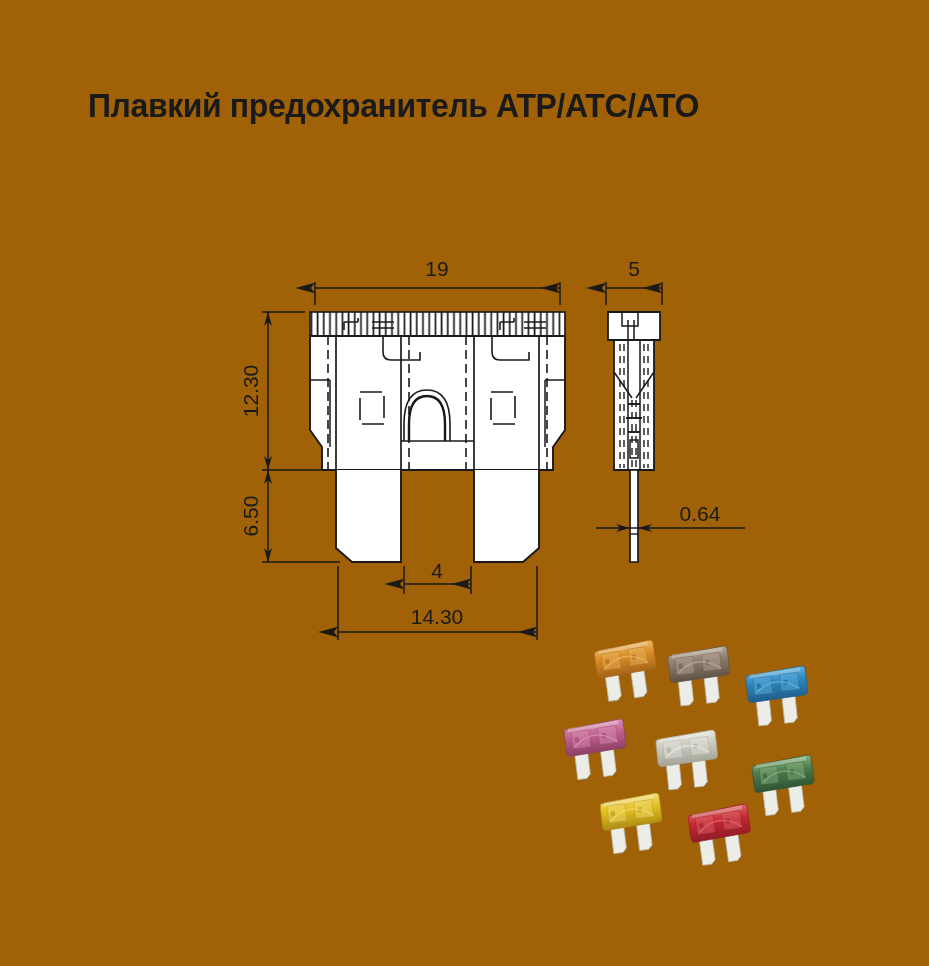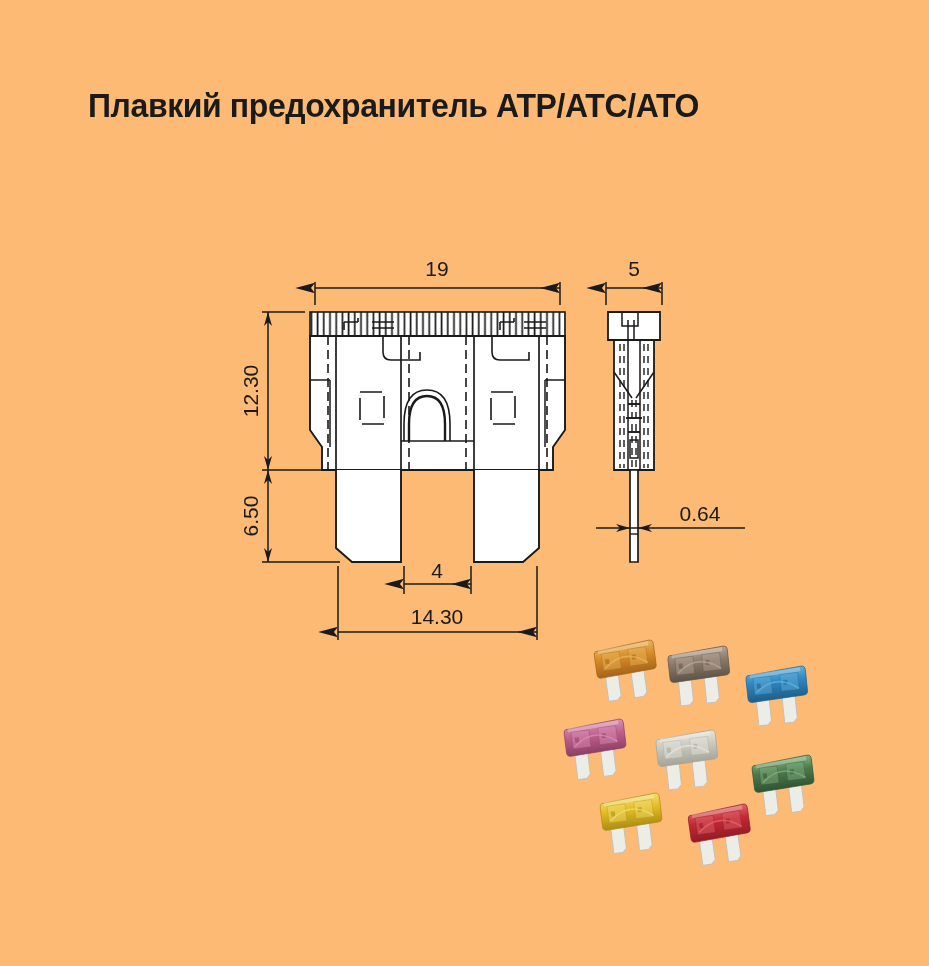--- a/index.html
+++ b/index.html
@@ -11,21 +11,21 @@
     width: 929px;
     height: 966px;
     overflow: hidden;
     font-family: "Liberation Sans", sans-serif;
     position: relative;
   }
   #page {
     position: relative;
     width: 929px;
     height: 966px;
-    background: #fdba74;
+    background: #a16207;
   }
   .title {
     position: absolute;
     left: 88px;
     top: 86px;
     font-family: "Liberation Sans", sans-serif;
     font-weight: bold;
     font-size: 34px;
     letter-spacing: -0.4px;
     color: #1a1a1a;

